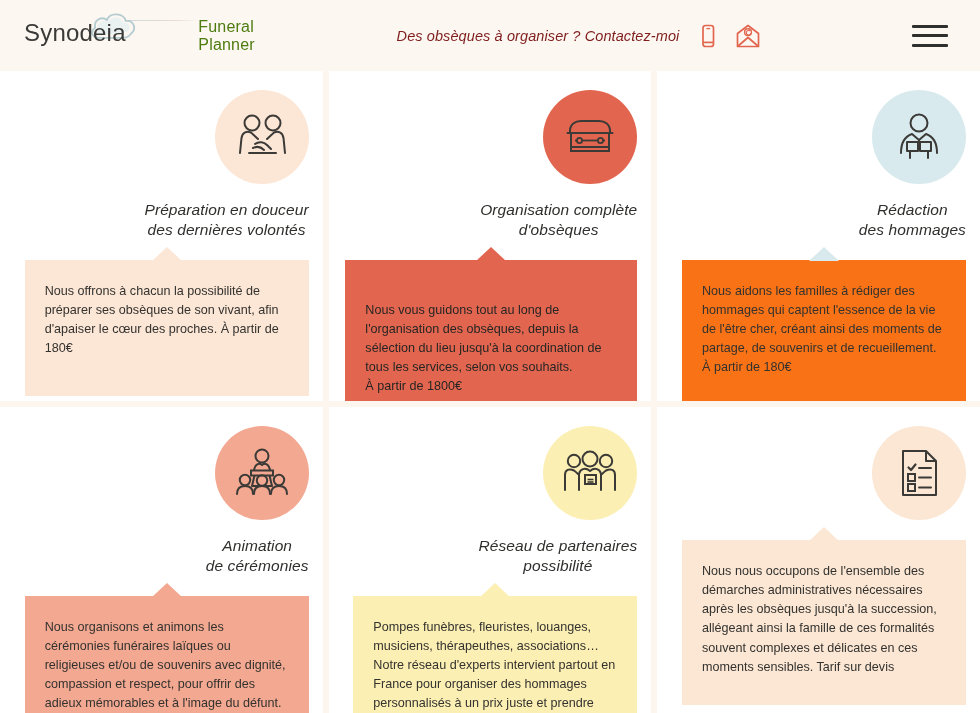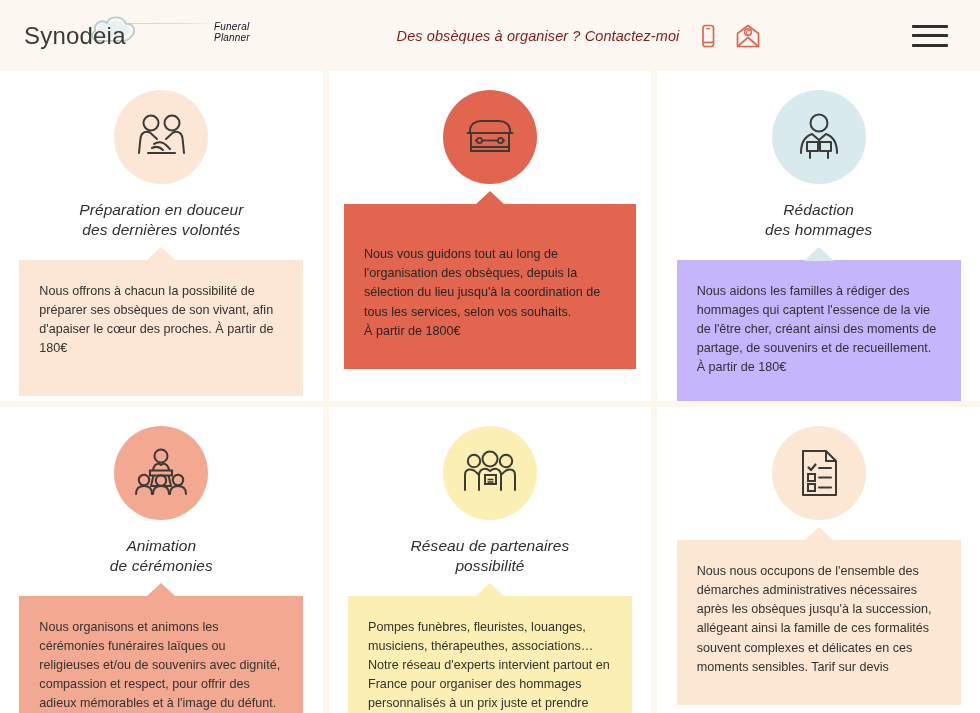--- a/index.html
+++ b/index.html
@@ -63,23 +63,22 @@
     opacity: .85;
   }
   .logo-rule {
     width: 120px;
     height: 1px;
     background: linear-gradient(to right, #cfd8da, #e8dcd2 70%, transparent);
     margin: 2px 0 3px 1px;
   }
   .logo-sub {
     font-family: "Liberation Sans", sans-serif;
-    font-style: italic;
-    font-size: 10px;
-    color: #0f172a;
+    font-size: 16px;
+    color: #4d7c0f;
     letter-spacing: .2px;
   }
 
   .header-center {
     flex: 1;
     display: flex;
     align-items: center;
     justify-content: center;
     gap: 14px;
     margin-left: -20px;
@@ -109,21 +108,21 @@
     grid-template-rows: 330px 330px;
     gap: 6px 6px;
     padding: 0 0 0 0;
     background: #fdf6ef;
   }
   .card {
     background: #ffffff;
     position: relative;
     display: flex;
     flex-direction: column;
-    align-items: center;
+    align-items: flex-end;
     padding: 19px 14px 0 14px;
     overflow: visible;
   }
 
   .circle {
     width: 94px; height: 94px;
     border-radius: 50%;
     display: flex; align-items: center; justify-content: center;
     flex: none;
   }
@@ -237,41 +236,43 @@
         <svg width="62" height="62" viewBox="0 0 62 62">
           <path d="M11 25 C11 18.5 16 15 22 15 L40 15 C46 15 51 18.5 51 25 L51 27 L11 27 Z" fill="none" stroke="#3b3a37" stroke-width="2" stroke-linejoin="round"></path>
           <rect x="12" y="27" width="38" height="18" fill="none" stroke="#3b3a37" stroke-width="2"></rect>
           <line x1="8.5" y1="27" x2="53.5" y2="27" stroke="#3b3a37" stroke-width="2" stroke-linecap="round"></line>
           <line x1="12" y1="41" x2="50" y2="41" stroke="#3b3a37" stroke-width="2"></line>
           <line x1="16" y1="34.5" x2="46" y2="34.5" stroke="#3b3a37" stroke-width="1.8"></line>
           <circle cx="20.5" cy="34.5" r="2.6" fill="#e2664f" stroke="#3b3a37" stroke-width="1.8"></circle>
           <circle cx="41.5" cy="34.5" r="2.6" fill="#e2664f" stroke="#3b3a37" stroke-width="1.8"></circle>
         </svg>
       </div>
+      <div class="card-title">Organisation complète
+d'obsèques</div>
       <div class="bubble dark" style="--bub:#e2664f;background:#e2664f;white-space:pre-line">
         <span>Nous vous guidons tout au long de l'organisation des obsèques, depuis la sélection du lieu jusqu'à la coordination de tous les services, selon vos souhaits.
 À partir de 1800€</span>
       </div>
     </div>
 
     <div class="card">
       <div class="circle" style="background:#d8eaed">
         <svg width="62" height="62" viewBox="0 0 62 62">
           <circle cx="31" cy="17" r="8.5" fill="none" stroke="#3b3a37" stroke-width="2"></circle>
           <path d="M13 47 C13 36 18 30 24 28 L31 34 L38 28 C44 30 49 36 49 47" fill="none" stroke="#3b3a37" stroke-width="2" stroke-linejoin="round" stroke-linecap="round"></path>
           <path d="M19 36 L30 36 L30 45 L19 45 Z" fill="none" stroke="#3b3a37" stroke-width="2" stroke-linejoin="round"></path>
           <path d="M32 36 L43 36 L43 45 L32 45 Z" fill="none" stroke="#3b3a37" stroke-width="2" stroke-linejoin="round"></path>
           <line x1="31" y1="34" x2="31" y2="45" stroke="#3b3a37" stroke-width="2"></line>
           <line x1="22" y1="45" x2="22" y2="52" stroke="#3b3a37" stroke-width="2" stroke-linecap="round"></line>
           <line x1="40" y1="45" x2="40" y2="52" stroke="#3b3a37" stroke-width="2" stroke-linecap="round"></line>
         </svg>
       </div>
       <div class="card-title">Rédaction
 des hommages</div>
-      <div class="bubble" style="--bub:#d8eaed;background:#c4b5fd">
+      <div class="bubble" style="--bub:#d8eaed;background:#f97316">
         <span>Nous aidons les familles à rédiger des hommages qui captent l'essence de la vie de l'être cher, créant ainsi des moments de partage, de souvenirs et de recueillement. À partir de 180€</span>
       </div>
     </div>
 
     <div class="card">
       <div class="circle" style="background:#f3a891">
         <svg width="62" height="62" viewBox="0 0 62 62">
           <circle cx="31" cy="14" r="6.5" fill="none" stroke="#3b3a37" stroke-width="2"></circle>
           <path d="M23 28 C24 22 28 20.5 31 23 C34 20.5 38 22 39 28" fill="none" stroke="#3b3a37" stroke-width="2" stroke-linecap="round"></path>
           <rect x="20" y="28.5" width="22" height="5" fill="none" stroke="#3b3a37" stroke-width="2"></rect>

